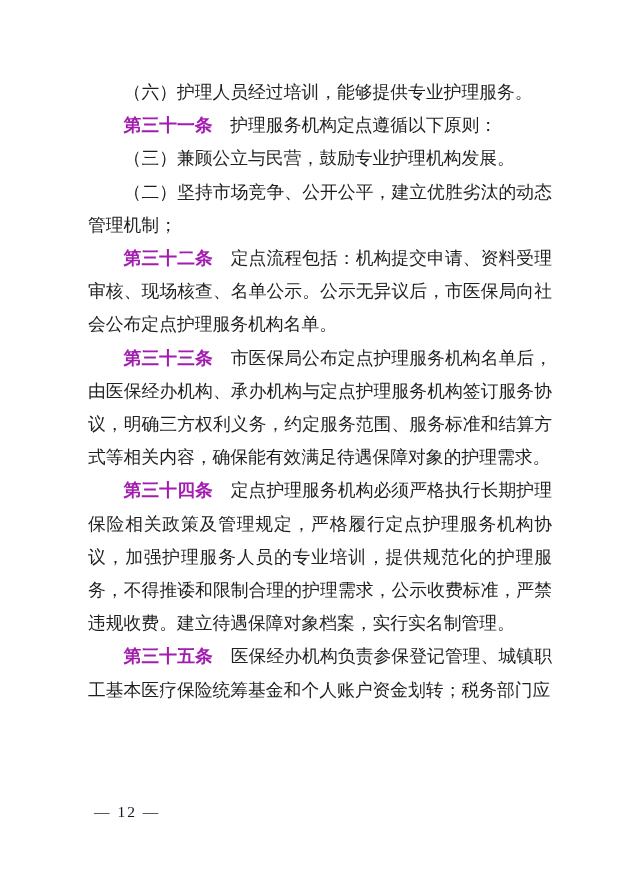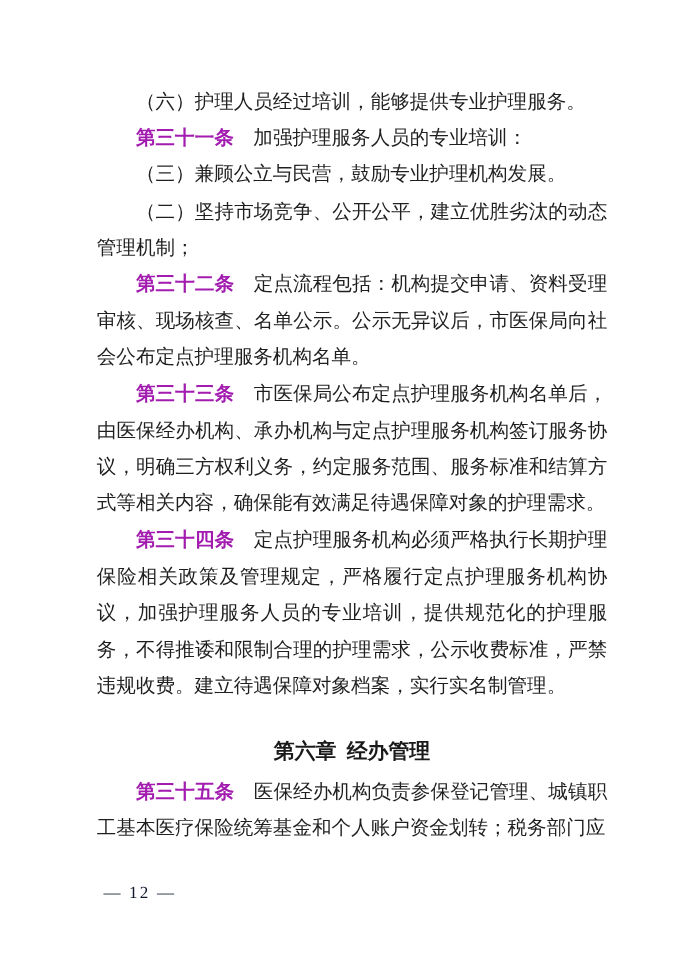--- a/index.html
+++ b/index.html
@@ -65,33 +65,32 @@
   }
 </style>
 </head>
 <body>
 
 <div class="page">
   <main class="content">
 
     <p class="para"><span>（六）护理人员经过培训，能够提供专业护理服务。</span></p>
 
-    <p class="para"><span class="lead">第三十一条</span><span>加强护理服务人员的专业培训：</span></p>
+    <p class="para"><span class="lead">第三十一条</span><span>护理服务机构定点遵循以下原则：</span></p>
 
 
     <p class="para"><span>（三）兼顾公立与民营，鼓励专业护理机构发展。</span></p>
 
     <p class="para"><span>（二）坚持市场竞争、公开公平，建立优胜劣汰的动态管理机制；</span></p>
 
     <p class="para"><span class="lead">第三十二条</span><span>定点流程包括：机构提交申请、资料受理审核、现场核查、名单公示。公示无异议后，市医保局向社会公布定点护理服务机构名单。</span></p>
 
     <p class="para"><span class="lead">第三十三条</span><span>市医保局公布定点护理服务机构名单后，由医保经办机构、承办机构与定点护理服务机构签订服务协议，明确三方权利义务，约定服务范围、服务标准和结算方式等相关内容，确保能有效满足待遇保障对象的护理需求。</span></p>
 
     <p class="para"><span class="lead">第三十四条</span><span>定点护理服务机构必须严格执行长期护理保险相关政策及管理规定，严格履行定点护理服务机构协议，加强护理服务人员的专业培训，提供规范化的护理服务，不得推诿和限制合理的护理需求，公示收费标准，严禁违规收费。建立待遇保障对象档案，实行实名制管理。</span></p>
 
-    <h2 class="chapter">第六章 经办管理</h2>
 
     <p class="para"><span class="lead">第三十五条</span><span>医保经办机构负责参保登记管理、城镇职工基本医疗保险统筹基金和个人账户资金划转；税务部门应</span></p>
 
   </main>
 
   <footer class="pagenum">— 12 —</footer>
 </div>
 
 </body></html>

